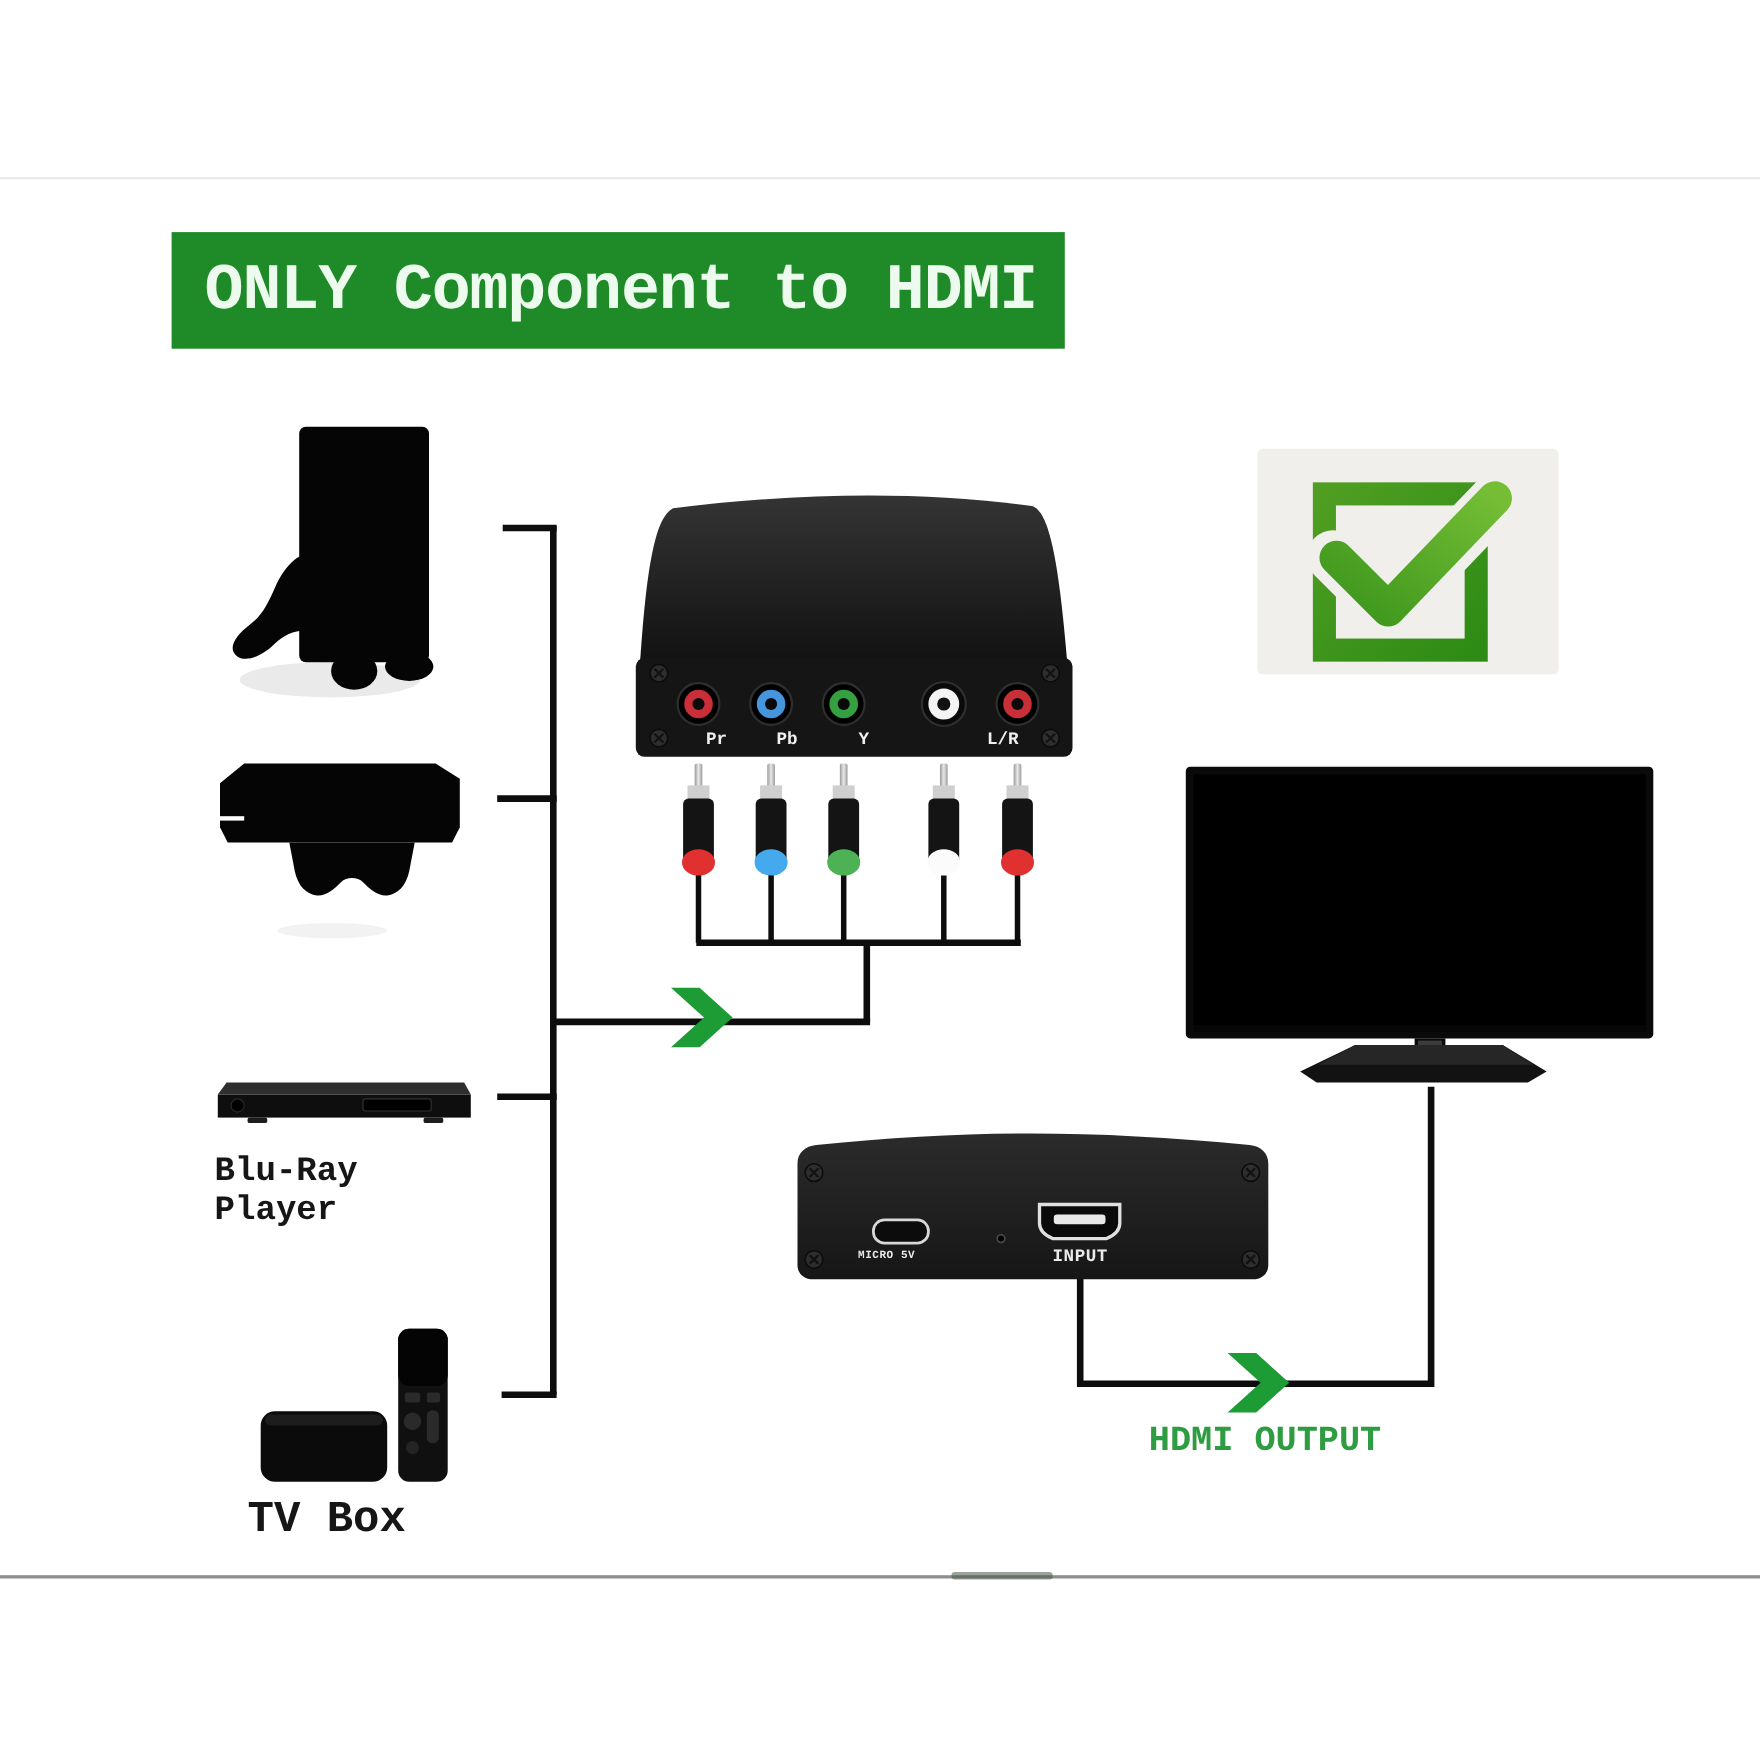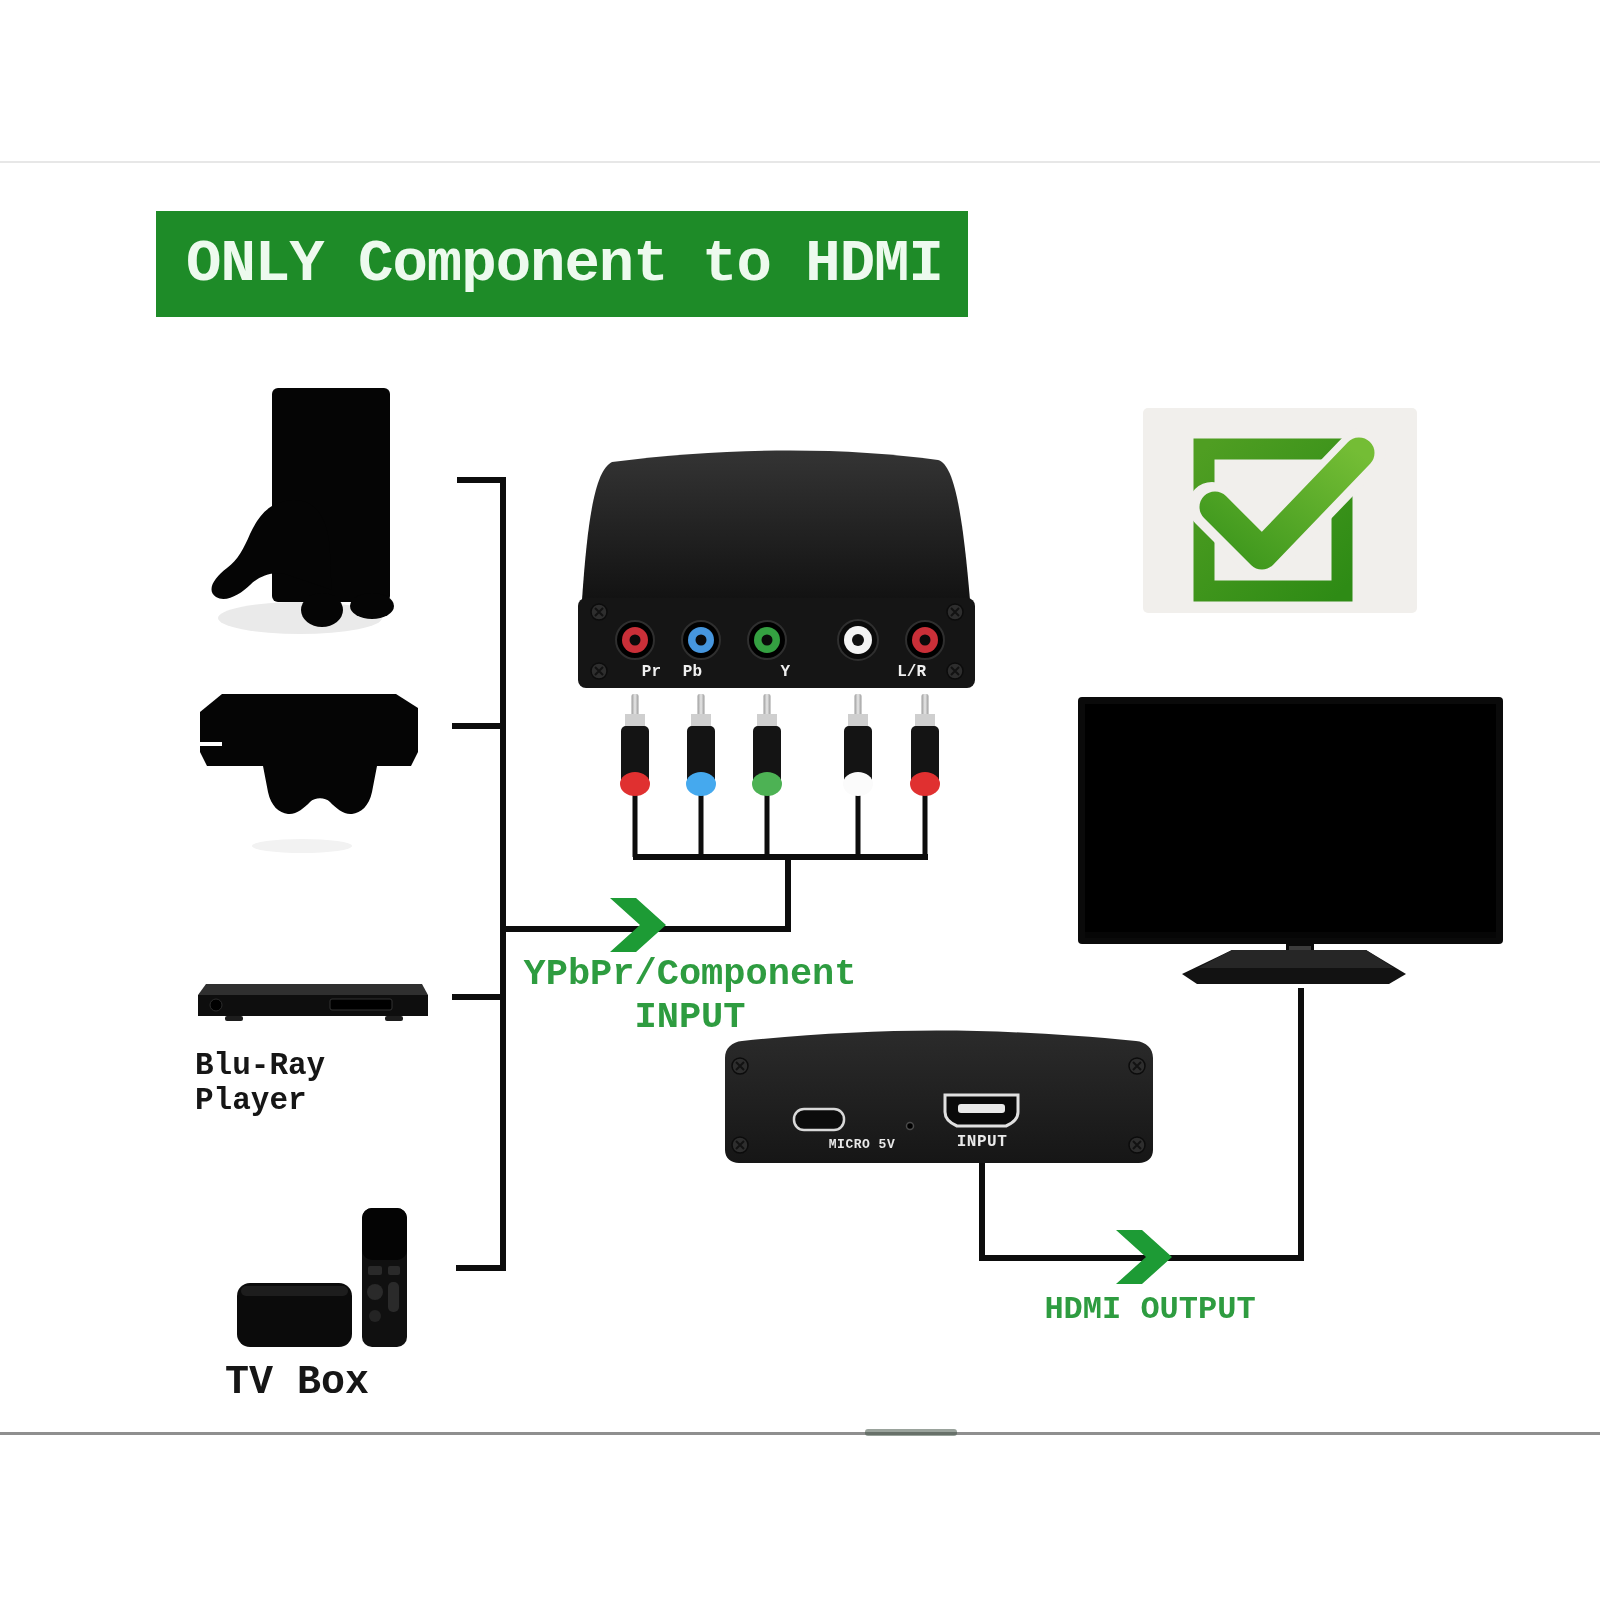--- a/index.html
+++ b/index.html
@@ -204,31 +204,27 @@
 
     <g>
       <rect x="1143" y="408" width="274" height="205" rx="5" fill="#f1efec"></rect>
       <rect x="1204" y="449" width="138" height="142" fill="none" stroke="url(#ckGradSquare)" stroke-width="21"></rect>
       <path d="M1212,506 L1262,556 L1362,452" fill="none" stroke="#f1efec" stroke-width="48" stroke-linecap="round" stroke-linejoin="round"></path>
       <path d="M1215,507 L1262,554 L1359,453" fill="none" stroke="url(#ckGradCheck)" stroke-width="31" stroke-linecap="round" stroke-linejoin="round"></path>
     </g>
   </svg>
 
   <span class="abs port-label" style="left:615px;top:663px;width:46px;">Pr</span>
-  <span class="abs port-label" style="left:656px;top:663px;width:46px;">Pb</span>
+  <span class="abs port-label" style="left:679px;top:663px;width:46px;">Pb</span>
   <span class="abs port-label" style="left:744px;top:663px;width:46px;">Y</span>
   <span class="abs port-label" style="left:872px;top:663px;width:54px;">L/R</span>
 
-  <span class="abs tiny-label" style="left:812px;top:1137px;width:100px;font-size:13px;">MICRO 5V</span>
+  <span class="abs tiny-label" style="left:756px;top:1137px;width:100px;font-size:10px;">MICRO 5V</span>
   <span class="abs tiny-label" style="left:932px;top:1133px;width:100px;font-size:16px;">INPUT</span>
 
-  <div class="abs green-caption" style="left:495px;top:953px;width:390px;font-size:37px;">
-    <span style="display:block;">YPbPr/Component</span>
-    <span style="display:block;">INPUT</span>
-  </div>
 
   <div class="abs green-caption" style="left:950px;top:1292px;width:400px;font-size:32px;">HDMI OUTPUT</div>
 
   <div class="abs black-label" style="left:195px;top:1048px;width:245px;font-size:31px;">Blu-Ray Player</div>
   <div class="abs black-label" style="left:225px;top:1360px;width:195px;font-size:40px;">TV Box</div>
 
   <div id="bottom-divider" class="abs"></div>
   <div id="bottom-smudge" class="abs"></div>
 </div>
 

